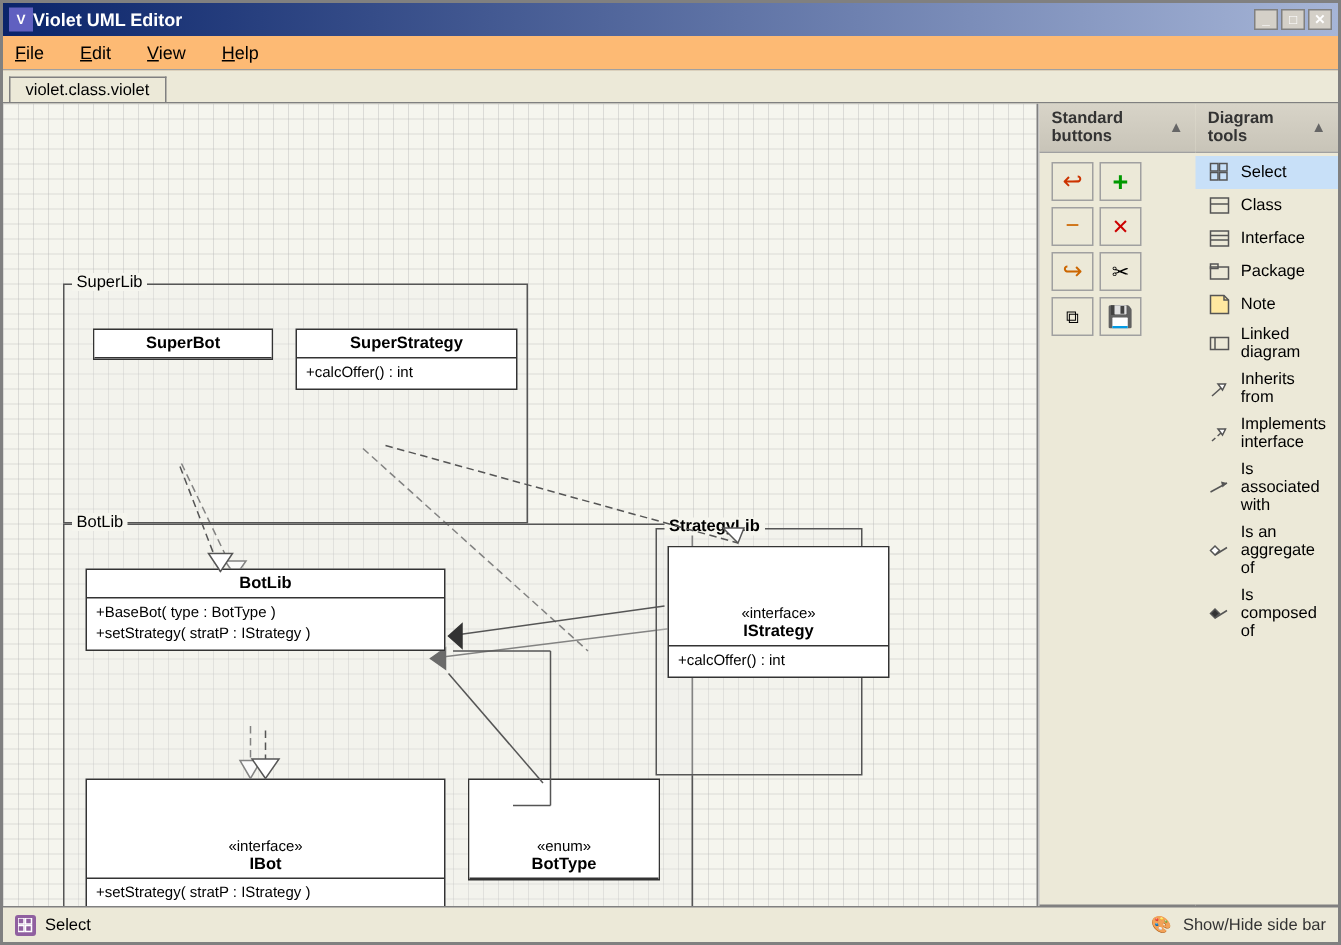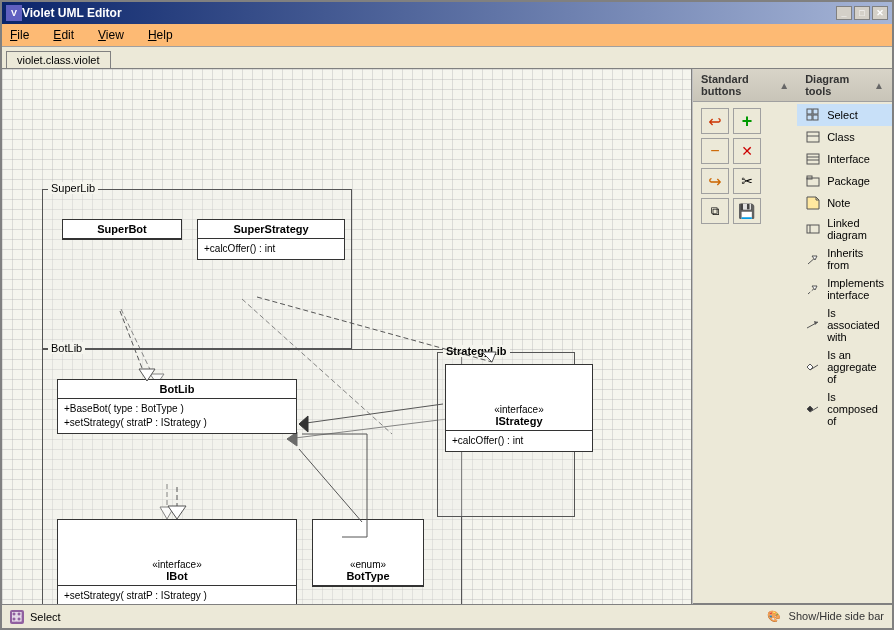--- a/index.html
+++ b/index.html
@@ -143,21 +143,21 @@
       <div class="uml-class" style="left:55px; top:450px; width:240px;">
         <div class="uml-class-name">
           <div class="uml-stereotype">«interface»</div>
           <div>IBot</div>
         </div>
         <div class="uml-class-methods">
           <div>+setStrategy( stratP : IStrategy )</div>
         </div>
       </div>
 
-      <div class="uml-class" style="left:310px; top:450px; width:112px;">
+      <div class="uml-class" style="left:310px; top:450px; width:128px;">
         <div class="uml-class-name">
           <div class="uml-stereotype">«enum»</div>
           <div>BotType</div>
         </div>
       </div>
 
       <div class="group-box" style="left:435px; top:283px; width:138px; height:165px;font-weight:bold;">
         <span class="group-label">StrategyLib</span>
       </div>
 

